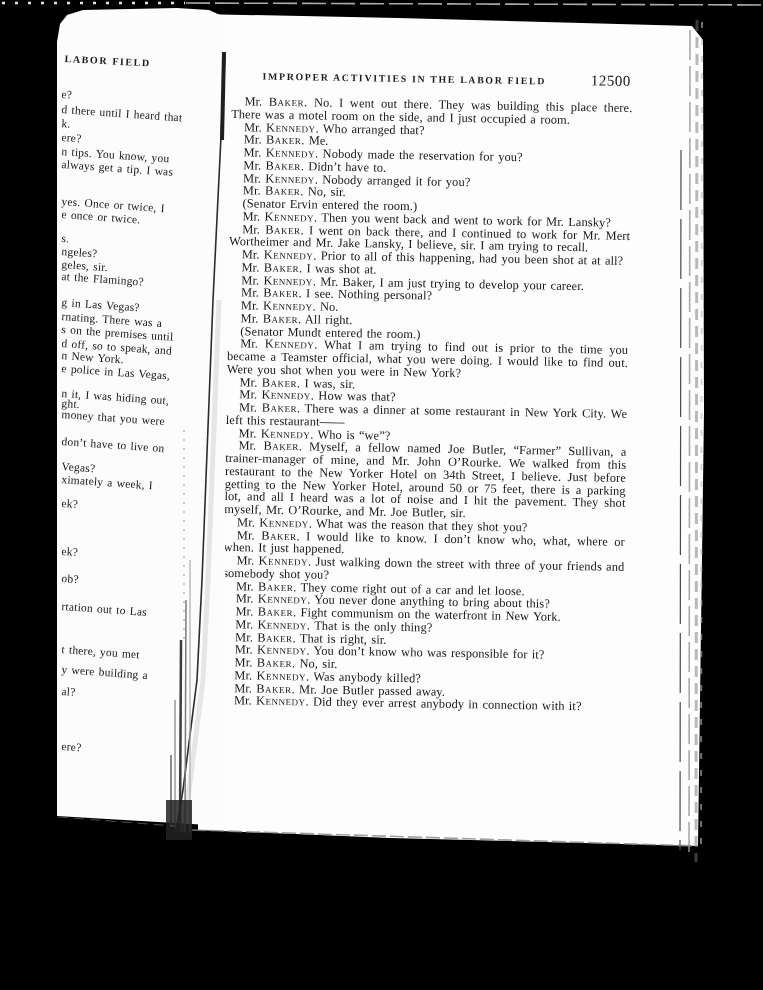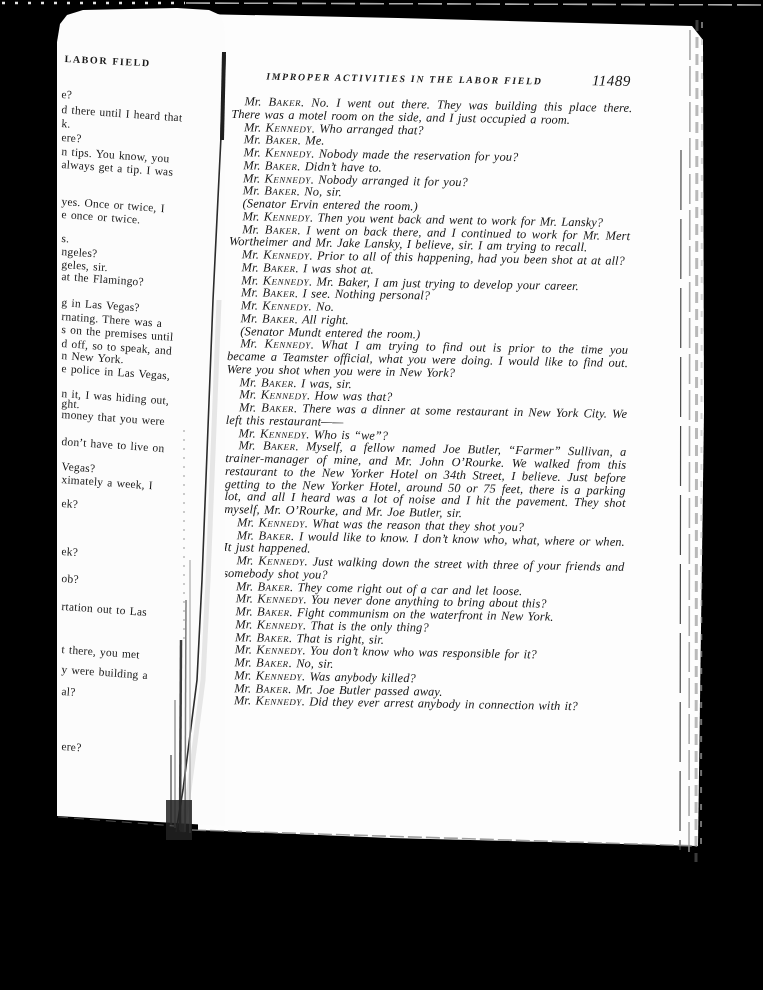--- a/index.html
+++ b/index.html
@@ -25,21 +25,20 @@
     transform:rotate(4deg);transform-origin:0 0;color:#161616;
     letter-spacing:.2px;word-spacing:1px;
   }
 
   
   .right-page{
     position:absolute;left:198px;top:12px;width:508px;height:836px;
     background:#fdfdfd;z-index:1;
     clip-path:polygon(0px 2px,200px 6px,494px 14px,505px 28px,506px 400px,
                       500px 834px,192px 826px,0px 818px);
-    font-style:italic;
   }
   .page-content{
     position:absolute;left:34px;top:58px;width:401px;
     transform:rotate(1deg);transform-origin:0 0;
   }
   .page-header{position:relative;height:24px;}
   .page-header .title{
     text-align:center;font-size:9.8px;font-weight:600;letter-spacing:1.7px;
     padding-right:56px;white-space:nowrap;color:#1b1b1b;
   }
@@ -97,21 +96,21 @@
       <div class="frag" style="top: 655px;">y were building a</div>
       <div class="frag" style="top: 677px;">al?</div>
       <div class="frag" style="top: 732px;">ere?</div>
     </div>
 </div>
 
 <div class="right-page">
   <div class="page-content">
     <div class="page-header">
       <div class="title">IMPROPER ACTIVITIES IN THE LABOR FIELD</div>
-      <div class="folio">11489</div>
+      <div class="folio">12500</div>
     </div>
     <div class="body-text">
         <p class="tl"><span>Mr. </span><span class="sc">Baker</span>. No.  I went out there.  They was building this place there.  There was a motel room on the side, and I just occupied a room.</p>
         <p class="tl"><span>Mr. </span><span class="sc">Kennedy</span>. Who arranged that?</p>
         <p class="tl"><span>Mr. </span><span class="sc">Baker</span>. Me.</p>
         <p class="tl"><span>Mr. </span><span class="sc">Kennedy</span>. Nobody made the reservation for you?</p>
         <p class="tl"><span>Mr. </span><span class="sc">Baker</span>. Didn’t have to.</p>
         <p class="tl"><span>Mr. </span><span class="sc">Kennedy</span>. Nobody arranged it for you?</p>
         <p class="tl"><span>Mr. </span><span class="sc">Baker</span>. No, sir.</p>
         <p class="tl">(Senator Ervin entered the room.)</p>

